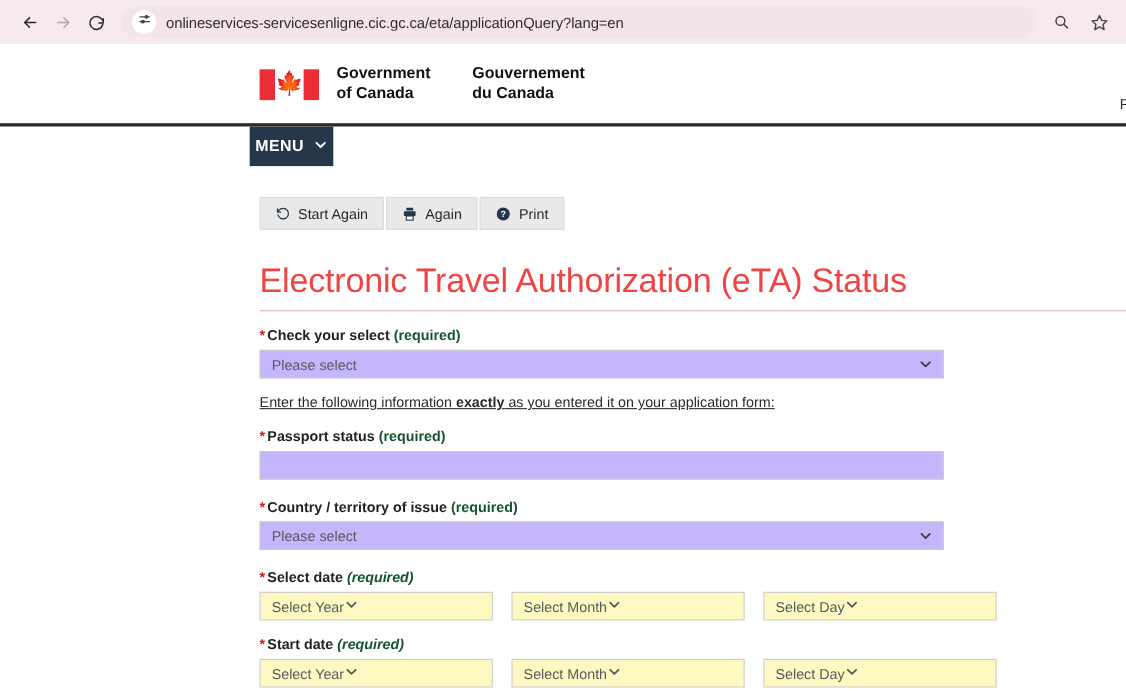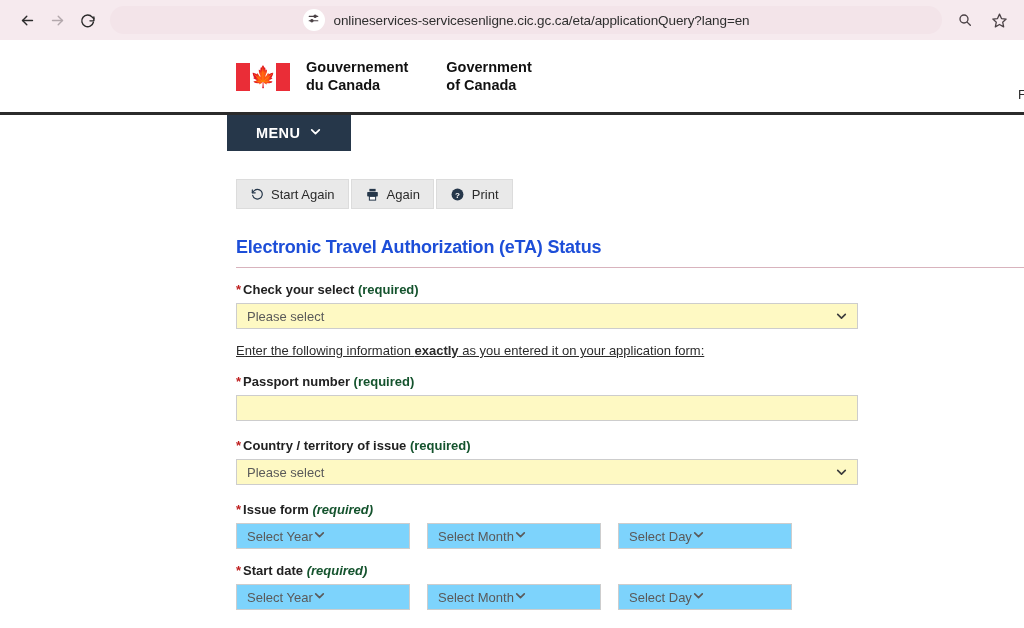--- a/index.html
+++ b/index.html
@@ -35,21 +35,20 @@
     flex: 1 1 auto;
     height: 28px;
     margin-left: 8px;
     margin-right: 10px;
     background: #f3e4e9;
     border-radius: 14px;
     display: flex;
     align-items: center;
     padding: 0 10px;
     min-width: 0;
-    justify-content: center;
   }
   .omni-icon {
     width: 22px; height: 22px;
     border-radius: 50%;
     background: #ffffff;
     display: flex; align-items: center; justify-content: center;
     flex: 0 0 auto;
     margin-right: 9px;
   }
   .omni-url {
@@ -122,21 +121,21 @@
 
   
   .menu-row { height: 42px; padding-left: 227px; }
   .menu-btn {
     display: inline-flex;
     align-items: center;
     gap: 9px;
     background: #26374a;
     color: #ffffff;
     height: 36px;
-    padding: 0 29px;
+    padding: 0 5px;
     font-size: 14.5px;
     font-weight: bold;
     letter-spacing: 0.4px;
     cursor: pointer;
   }
   .chev { display: block; }
 
   
   .content { padding-left: 236px; padding-right: 0; margin-top: 14px; }
 
@@ -156,23 +155,23 @@
     gap: 7px;
     font-size: 13px;
     color: #2a2a2a;
     cursor: pointer;
     white-space: nowrap;
   }
   .tb-ico { color: #26374a; display: flex; align-items: center; }
 
   
   .page-title {
-    font-size: 18px;
-    font-weight: bold;
-    color: #1d4ed8;
+    font-size: 31px;
+    font-weight: normal;
+    color: #ef4444;
     margin: 28px 0 0 0;
     letter-spacing: -0.2px;
     white-space: nowrap;
   }
   .title-rule {
     height: 1px;
     background: #d8b3bd;
     margin-top: 9px;
     margin-right: 0;
     width: 788px;
@@ -189,21 +188,21 @@
     white-space: nowrap;
   }
   .star { color: #bf2020; font-weight: bold; margin-right: 2px; }
   .req { color: #14532d; font-weight: bold; }
   .req.italic { font-style: italic; }
 
   .control {
     width: 622px;
     height: 26px;
     border: 1px solid #cdcdcd;
-    background: #fef9c3;
+    background: #c4b5fd;
     font-size: 13px;
     color: #5a5a5a;
     display: flex;
     align-items: center;
     padding: 0 10px;
     position: relative;
     cursor: pointer;
   }
   .control.input { color: #222222; cursor: text; }
   .control .caret {
@@ -221,24 +220,24 @@
     margin: 14px 0 16px 0;
     text-decoration: underline;
   }
   .helper b { font-weight: bold; }
 
   .spacer-sm { height: 14px; }
   .spacer-md { height: 17px; }
 
   .date-row { display: flex; gap: 17px; }
   .date-sel {
-    width: 174px;
+    width: 212px;
     height: 26px;
     border: 1px solid #cdcdcd;
-    background: #7dd3fc;
+    background: #fef9c3;
     font-size: 13px;
     color: #5a5a5a;
     display: flex;
     align-items: center;
     padding: 0 10px;
     position: relative;
     cursor: pointer;
   }
 </style>
 </head>
@@ -310,26 +309,26 @@
   <div class="goc-header">
     <div class="goc-inner">
       <div class="flag">
         <div class="flag-band"></div>
         <div class="flag-mid">
             <span class="maple">🍁</span>
           </div>
         <div class="flag-band"></div>
       </div>
       <div class="goc-word">
+        <div>Government</div>
+        <div>of Canada</div>
+      </div>
+      <div class="goc-word">
         <div>Gouvernement</div>
         <div>du Canada</div>
-      </div>
-      <div class="goc-word">
-        <div>Government</div>
-        <div>of Canada</div>
       </div>
     </div>
   </div>
 
   <div class="header-rule"></div>
 
   <div class="menu-row">
     <div class="menu-btn">
       <span>MENU</span>
       <span class="chev">
@@ -392,21 +391,21 @@
           </span>
         </div>
       </div>
 
       <div class="helper">
         <span>Enter the following information </span><b>exactly</b><span> as you entered it on your application form:</span>
       </div>
 
       <div class="field">
         <div class="label">
-          <span class="star">*</span><span>Passport number</span>
+          <span class="star">*</span><span>Passport status</span>
           <span class="req">(required)</span>
         </div>
         <div class="control input"></div>
       </div>
 
       <div class="spacer-md"></div>
 
       <div class="field">
         <div class="label">
           <span class="star">*</span><span>Country / territory of issue</span>
@@ -419,21 +418,21 @@
                 <polyline points="5 9 12 16 19 9"></polyline>
               </svg>
           </span>
         </div>
       </div>
 
       <div class="spacer-md"></div>
 
       <div class="field">
         <div class="label">
-          <span class="star">*</span><span>Issue form</span>
+          <span class="star">*</span><span>Select date</span>
           <span class="req italic">(required)</span>
         </div>
         <div class="date-row">
           <div class="date-sel">
             <span>Select Year</span>
             <span class="caret">
               <svg width="13" height="13" viewBox="0 0 24 24" fill="none" stroke="currentColor" stroke-width="3" stroke-linecap="round" stroke-linejoin="round">
                   <polyline points="5 9 12 16 19 9"></polyline>
                 </svg>
             </span>

